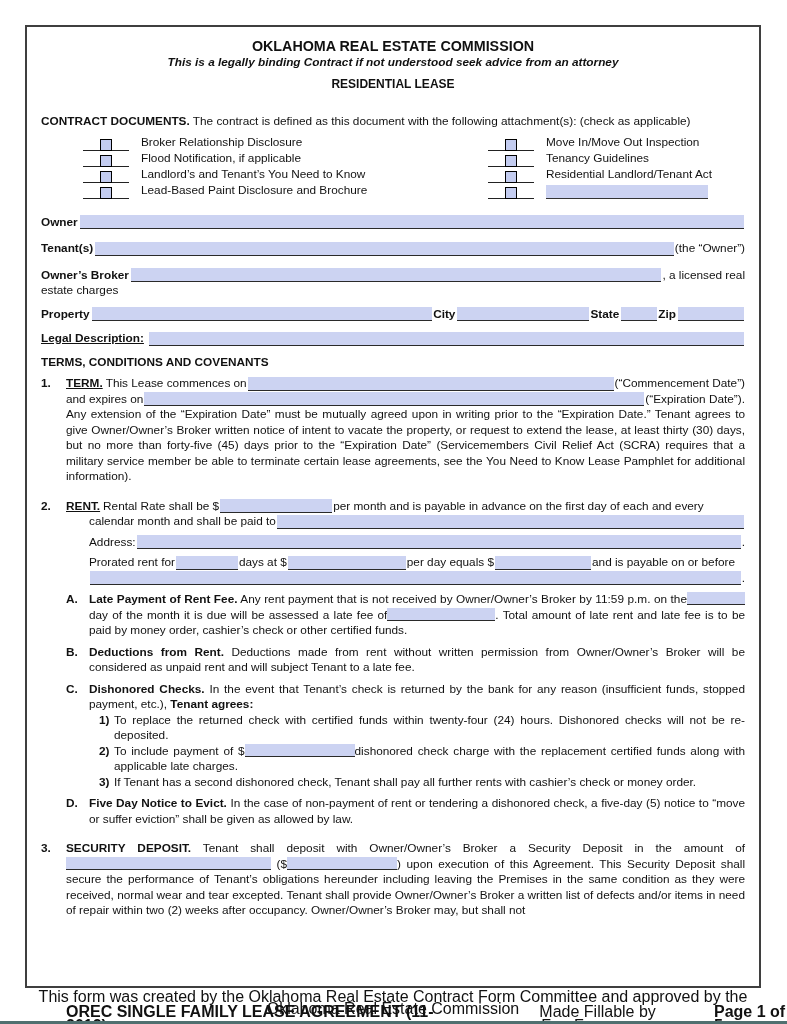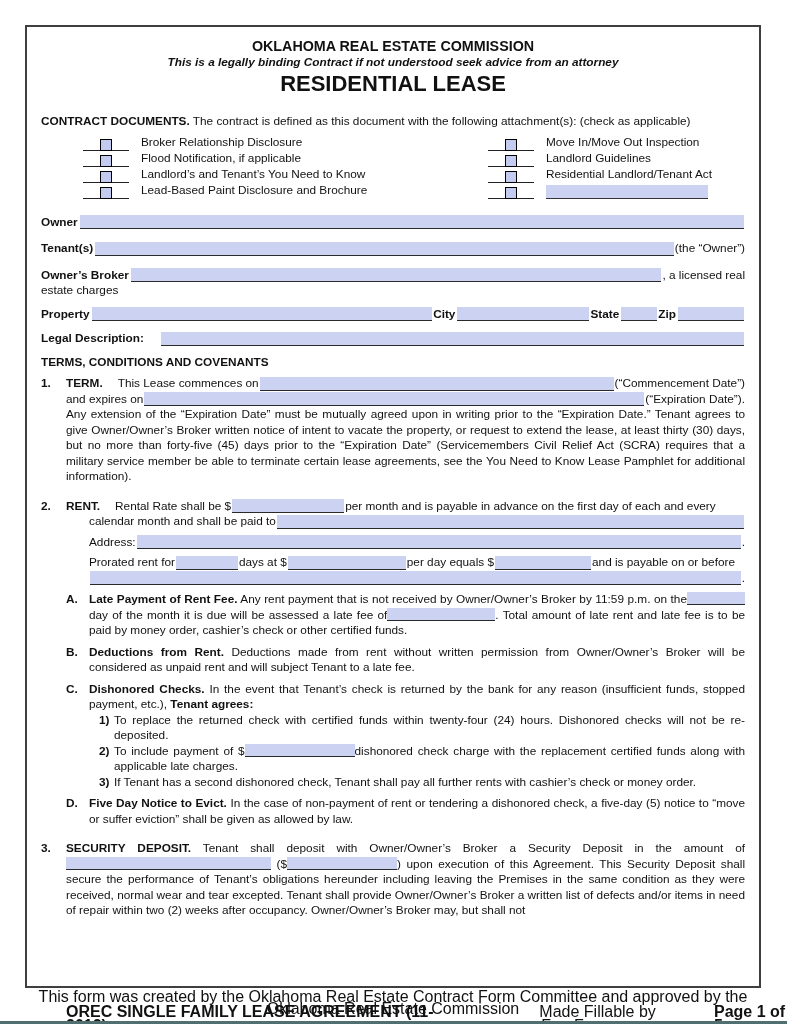--- a/index.html
+++ b/index.html
@@ -6,33 +6,33 @@
   body{width:787px;height:1024px;position:relative;overflow:hidden;
        font-family:"Liberation Sans","DejaVu Sans",sans-serif;color:#111;
        font-size:11.8px;line-height:15.5px;}
   .frame{position:absolute;left:25px;top:25px;width:736px;height:963px;
          box-sizing:border-box;border:2px solid var(--frame-border,#3f3f3f);
          padding:8px 14px 6px 14px;overflow:hidden;background:#fff;}
   
   .hdr{text-align:center;}
   .hdr-commission{font-weight:bold;font-size:14.3px;line-height:18px;margin-top:2px;}
   .hdr-notice{font-weight:bold;font-style:italic;font-size:11.8px;line-height:15px;}
-  .hdr-title{font-weight:bold;font-size:22px;line-height:22px;margin-top:3px;}
+  .hdr-title{font-weight:bold;font-size:12px;line-height:22px;margin-top:3px;}
   
   b{font-weight:bold;}
   .just{text-align:justify;}
   .fld{display:inline-block;height:13px;background:var(--field-fill,#ccd3f2);
        border-bottom:1px solid #2a2a2a;}
   .fld-i{display:inline-block;height:12px;background:var(--field-fill,#ccd3f2);
        border-bottom:1px solid #2a2a2a;vertical-align:-2px;}
   .grow{flex:1 1 auto;}
   .fline{display:flex;align-items:flex-end;}
   .fline .fld{margin:0 1px 1px 1px;}
   .lbl{font-weight:bold;}
-  .mr{margin-right:15px;}
+  .mr{margin-right:3px;text-decoration:underline;}
   
   .cd-para{margin-top:19px;}
   .cb-grid{display:flex;margin-left:42px;margin-top:7px;gap:25px;}
   .cb-col{display:flex;flex-direction:column;gap:2px;}
   .cb-col.left{width:380px;}
   .cb-col.right{flex:1;}
   .cb-row{display:flex;align-items:flex-end;height:14px;}
   .cb-cell{width:46px;border-bottom:1.5px solid #222;display:flex;justify-content:center;flex:none;}
   .cb{width:12px;height:12px;box-sizing:border-box;background:var(--checkbox-fill,#c3ccf0);
       border:1.5px solid #000;margin-bottom:-1px;}
@@ -118,21 +118,21 @@
       <div class="cb-row">
         <span class="cb-cell">
             <span class="cb"></span>
           </span>
         <span class="cb-label">Move In/Move Out Inspection</span>
       </div>
       <div class="cb-row">
         <span class="cb-cell">
             <span class="cb"></span>
           </span>
-        <span class="cb-label">Landlord Guidelines</span>
+        <span class="cb-label">Tenancy Guidelines</span>
       </div>
       <div class="cb-row">
         <span class="cb-cell">
             <span class="cb"></span>
           </span>
         <span class="cb-label">Residential Landlord/Tenant Act</span>
       </div>
       <div class="cb-row">
         <span class="cb-cell">
             <span class="cb"></span>

